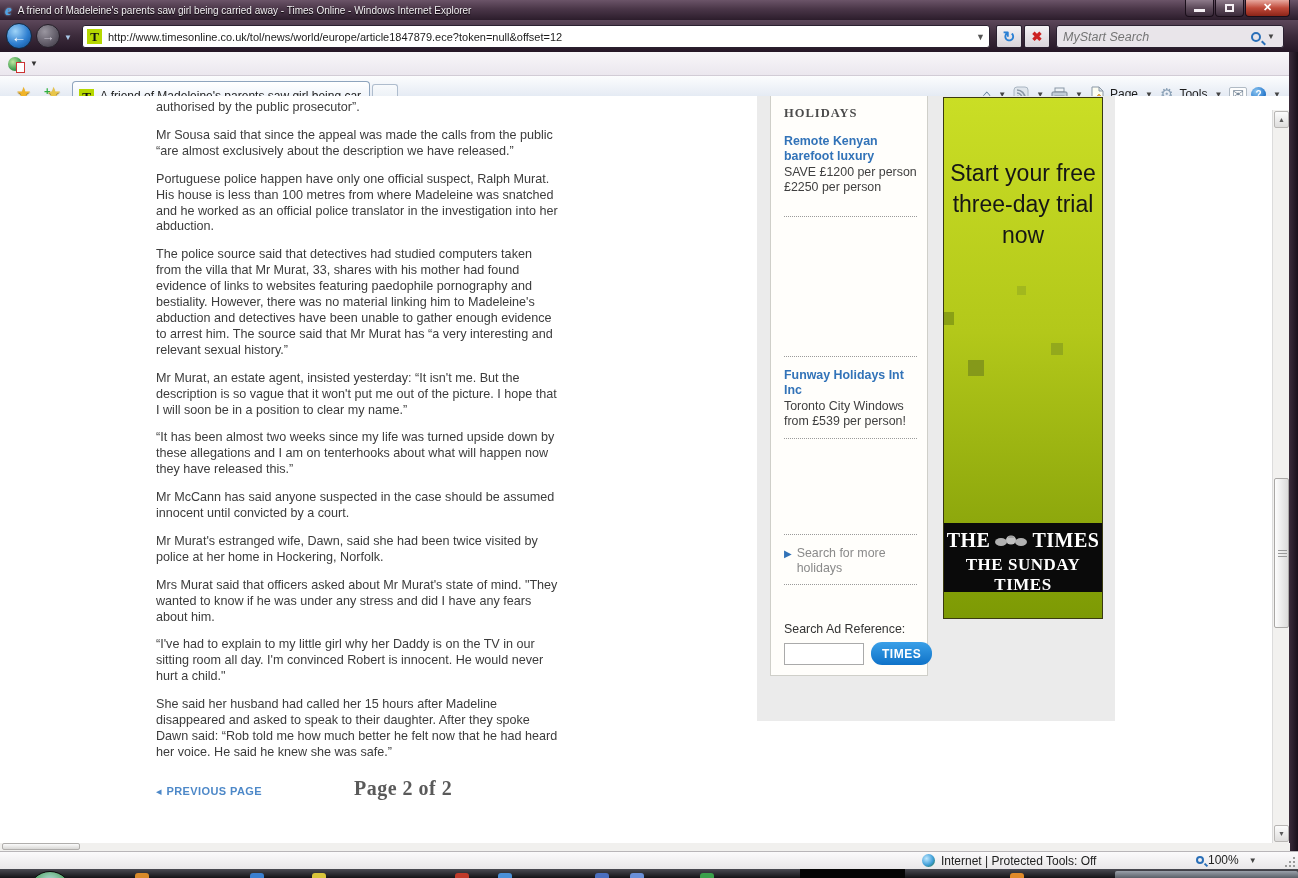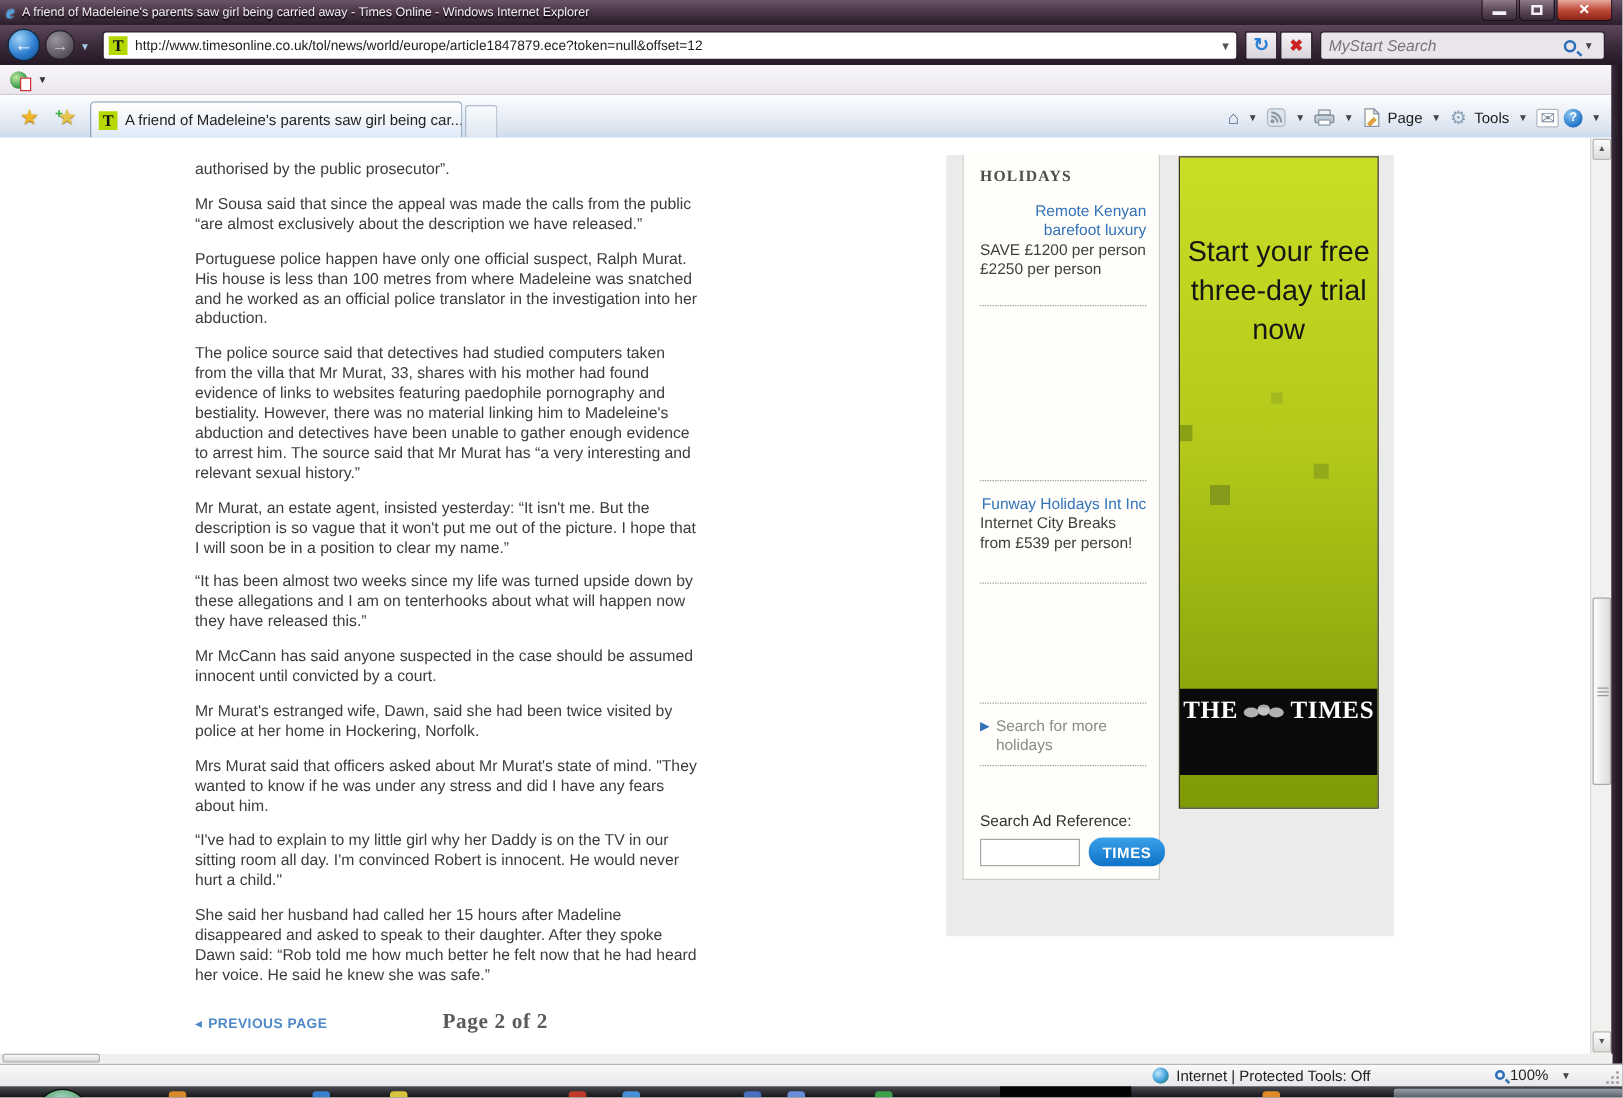--- a/index.html
+++ b/index.html
@@ -80,38 +80,38 @@
   .tool-ic { font-size:15px; color:#4a6a8a; }
   .tool-dd { font-size:8px; color:#444; margin:0 3px; }
   .tool-label { font-size:12px; color:#1c1c1c; margin-left:2px; }
   .gear { font-size:15px; color:#8aa0b6; }
   .help-circle { width:15px; height:15px; border-radius:50%; background:radial-gradient(circle at 35% 30%, #8ec6f0, #2f7fd0 60%, #0d4a8c);
     color:#fff; font-size:10px; font-weight:bold; text-align:center; line-height:15px; }
   .mail-ic { font-size:14px; color:#7a8a9a; border:1px solid #b0bac4; background:#fdfdfd; padding:0 2px; line-height:13px; border-radius:2px; }
   svg.icon { display:block; }
 
   
-  .content { position:absolute; left:0; top:124px; width:1290px; height:733px; background:#fff; overflow:hidden; }
+  .content { position:absolute; left:0; top:96px; width:1290px; height:733px; background:#fff; overflow:hidden; }
   .article { position:absolute; left:156px; top:4px; width:402px; color:#3c3c3c; font-size:12.6px; line-height:15.9px; }
   .article p { margin-bottom:12px; }
   .pagination { display:flex; align-items:baseline; margin-top:20px; }
   .prev-link { color:#4d88c8; font-size:11px; font-weight:bold; letter-spacing:0.4px; cursor:pointer; }
   .prev-arrow { color:#4d88c8; font-size:11px; margin-right:5px; }
-  .page-info { font-family:"Liberation Serif", serif; font-weight:bold; font-size:17px; color:#5a5a5a;
+  .page-info { font-family:"Liberation Serif", serif; font-weight:bold; font-size:20px; color:#5a5a5a;
     margin-left:92px; letter-spacing:0.5px; }
 
   
   .side-container { position:absolute; left:757px; top:-6px; width:358px; height:631px; background:#ebebeb; }
   .holidays-box { position:absolute; left:13px; top:2px; width:158px; height:584px;
     background:#fffefb; border:1px solid #cfcfc9; border-top:none; }
   .hol-inner { position:relative; width:100%; height:100%; font-size:12.4px; line-height:15.3px; color:#3f3f3f; }
   .hol-abs { position:absolute; left:13px; right:10px; }
   .hol-header { font-family:"Liberation Serif", serif; font-weight:bold; font-size:12.5px;
     letter-spacing:1px; color:#4c4c4c; }
-  .hol-link { color:#3273b8; font-weight:normal; cursor:pointer;text-align:right; }
+  .hol-link { color:#3273b8; font-weight:bold; cursor:pointer; }
   .dotsep { border-top:1px dotted #9a9a9a; height:0; }
   .more-link { color:#8a8a8a; display:flex; }
   .more-arrow { color:#3273b8; font-size:10px; margin-right:5px; line-height:15px; }
   .adref-label { color:#333; }
   .adref-row { display:flex; align-items:center; }
   .adref-input { width:80px; height:22px; border:1px solid #aaa; background:#fff; margin-right:7px;
     font-family:"Liberation Sans", sans-serif; font-size:12px; padding:0 4px; }
   .search-btn { height:23px; padding:0 11px; border:none; border-radius:11px;
     background:linear-gradient(#3aa0e8,#0f72c8); color:#fff; font-weight:bold; font-size:12px;
     font-family:"Liberation Sans", sans-serif; letter-spacing:0.5px; cursor:pointer; }
@@ -295,21 +295,21 @@
             <div class="hol-link">Remote Kenyan barefoot luxury</div>
             <div>SAVE £1200 per person</div>
             <div>£2250 per person</div>
           </div>
           <div class="hol-abs dotsep" style="top:124px"></div>
 
           <div class="hol-abs dotsep" style="top:264px"></div>
 
           <div class="hol-abs" style="top:276px">
             <div class="hol-link">Funway Holidays Int Inc</div>
-            <div>Internet City Breaks</div>
+            <div>Toronto City Windows</div>
             <div>from £539 per person!</div>
           </div>
           <div class="hol-abs dotsep" style="top:346px"></div>
 
           <div class="hol-abs dotsep" style="top:442px"></div>
 
           <div class="hol-abs more-link" style="top:454px">
             <span class="more-arrow">▶</span>
             <span>Search for more holidays</span>
           </div>
@@ -333,20 +333,21 @@
           <div class="band-row1">
             <span>THE</span>
             <svg class="crest" width="34" height="12" viewBox="0 0 34 12">
                 <ellipse cx="7" cy="7" rx="6" ry="4" fill="#cfcfcf"></ellipse>
                 <ellipse cx="27" cy="7" rx="6" ry="4" fill="#cfcfcf"></ellipse>
                 <ellipse cx="17" cy="5" rx="5" ry="4.5" fill="#e2e2e2"></ellipse>
                 <rect x="14" y="1" width="6" height="2" fill="#bdbdbd"></rect>
               </svg>
             <span>TIMES</span>
           </div>
+          <div class="band-row2">THE SUNDAY TIMES</div>
         </div>
       </div>
 
     </div>
   </div>
 
   <div class="vscroll">
     <div class="v-btn v-up"><span>▲</span></div>
     <div class="v-thumb">
         <span class="v-grip"></span>

